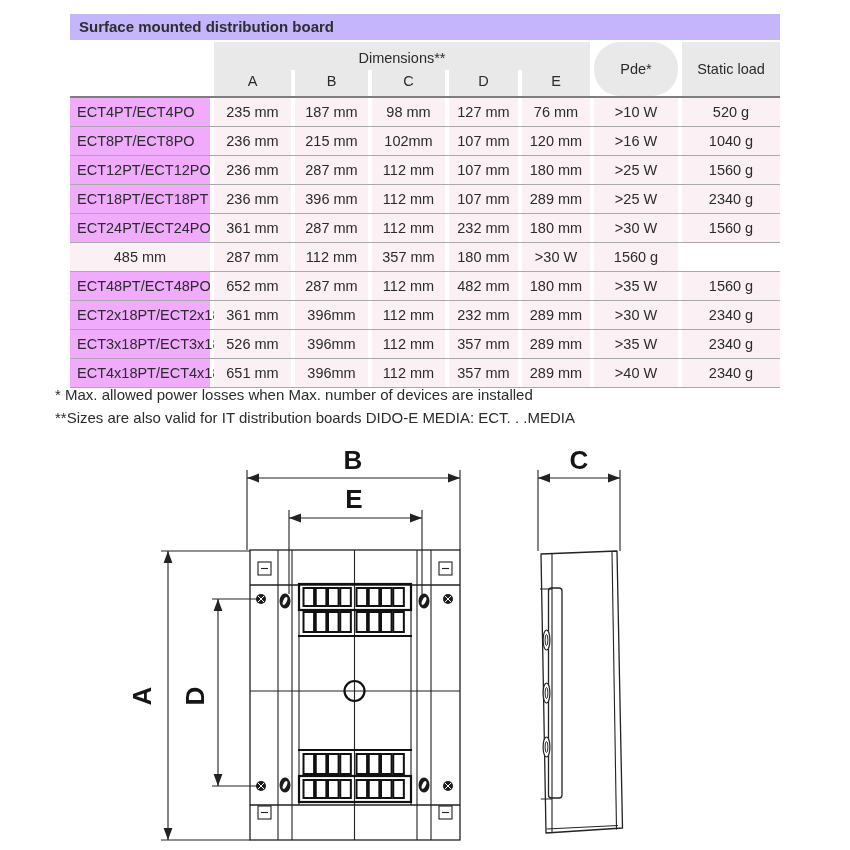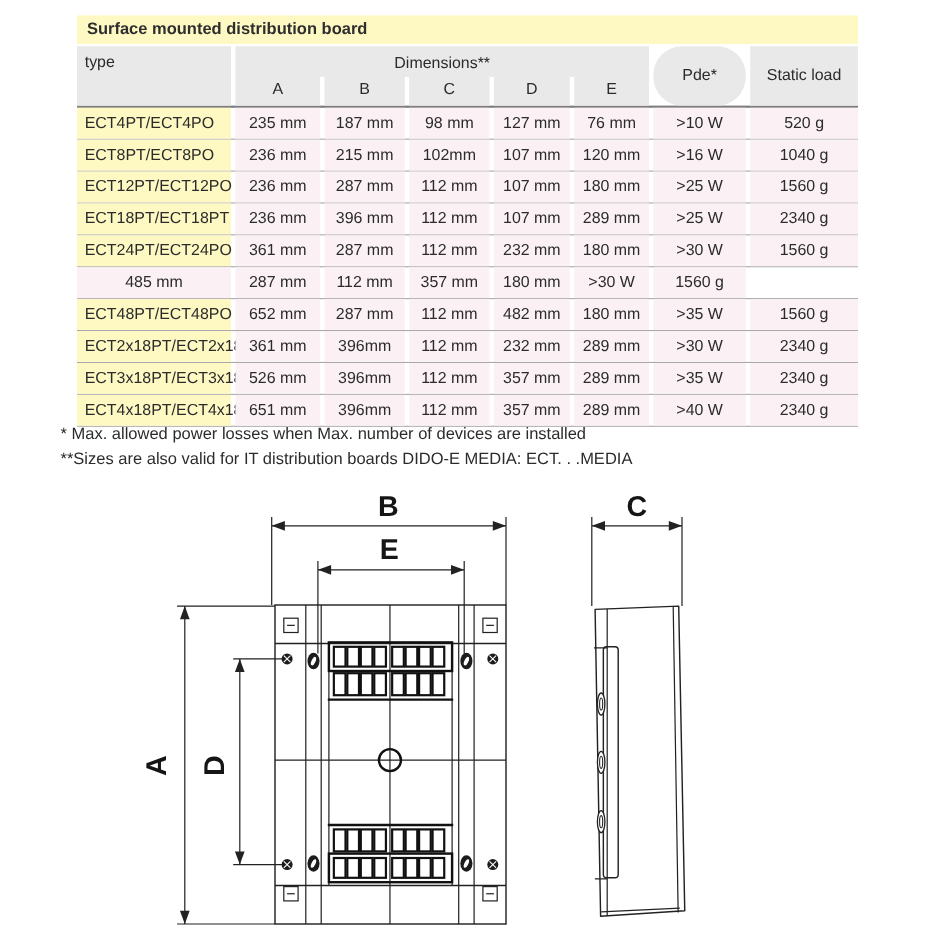--- a/index.html
+++ b/index.html
@@ -2,21 +2,21 @@
 <html><head>
 <meta charset="utf-8">
 <style>
   html,body { margin:0; padding:0; }
   body {
     width:850px; height:850px; background:#ffffff; position:relative;
     font-family:"Liberation Sans", sans-serif; color:#2b2b2b; overflow:hidden;
   }
   .tablewrap { position:absolute; left:70px; top:14px; width:710px; }
   .title {
-    height:26px; background:#fef9c3; color:#2e2e2e;
+    height:26px; background:#c4b5fd; color:#2e2e2e;
     font-weight:bold; font-size:15px; line-height:26px; padding-left:9px;
     box-sizing:border-box;
   }
   .thead {
     margin-top:2px;
     display:grid;
     grid-template-columns:140px 77px 73px 73px 69px 68px 84px 1fr;
     grid-template-rows:28px 26px;
     column-gap:4px;
     border-bottom:2px solid #7e7e7e;
@@ -32,21 +32,21 @@
     grid-template-columns:140px 77px 73px 73px 69px 68px 84px 1fr;
     column-gap:4px;
     height:28px;
     border-bottom:1px solid #a9a9a9;
   }
   .cell {
     background:#fbf1f4; font-size:14.5px; color:#2b2b2b;
     display:flex; align-items:center; justify-content:center;
     white-space:nowrap;
   }
-  .tcell { background:#fef9c3; justify-content:flex-start; padding-left:7px; }
+  .tcell { background:#f0abfc; justify-content:flex-start; padding-left:7px; }
   .footnotes {
     position:absolute; left:55px; top:383px;
     font-size:15px; line-height:23px; color:#2b2b2b;
   }
   svg.drawing { position:absolute; left:0; top:430px; }
   svg.drawing text {
     font-family:"Liberation Sans", sans-serif;
     font-weight:700; font-size:26px; fill:#151515;
   }
   .ln   { stroke:#222; stroke-width:1.3; fill:none; }
@@ -54,21 +54,20 @@
   .thk  { stroke:#111; stroke-width:2.2; fill:none; }
   .ah   { fill:#222; stroke:none; }
 </style>
 </head>
 <body>
 
 <div class="tablewrap">
   <div class="title">Surface mounted distribution board</div>
 
   <div class="thead">
-    <div class="hcell h-type">type</div>
     <div class="hcell h-dims">Dimensions**</div>
     <div class="hcell h-dim" style="grid-column:2">A</div>
     <div class="hcell h-dim" style="grid-column:3">B</div>
     <div class="hcell h-dim" style="grid-column:4">C</div>
     <div class="hcell h-dim" style="grid-column:5">D</div>
     <div class="hcell h-dim" style="grid-column:6">E</div>
     <div class="hcell h-pde">Pde*</div>
     <div class="hcell h-static">Static load</div>
   </div>
 

